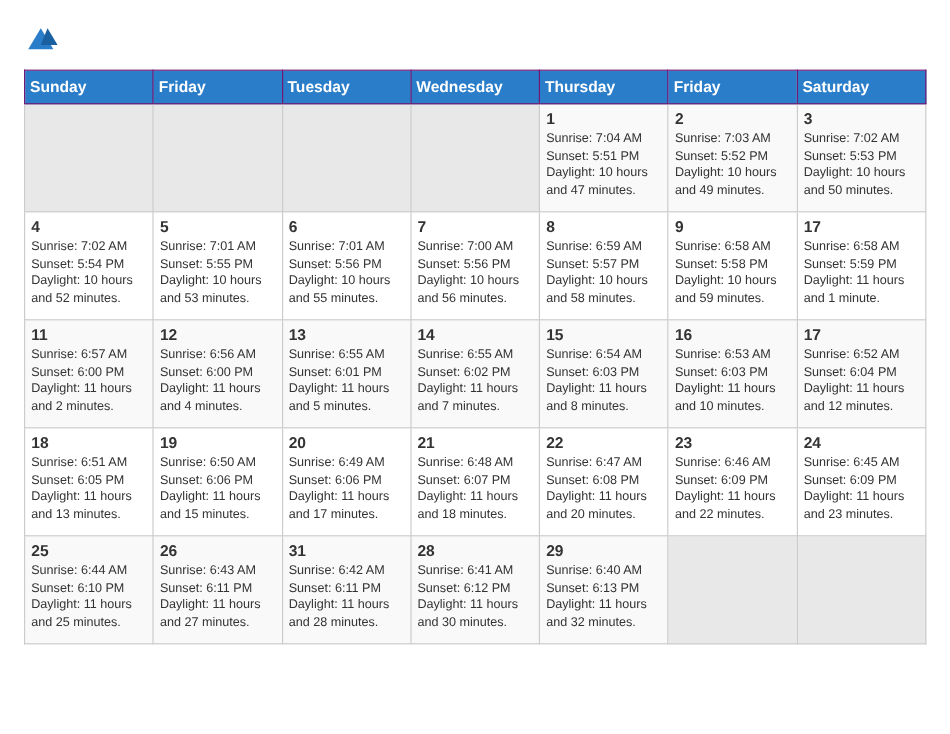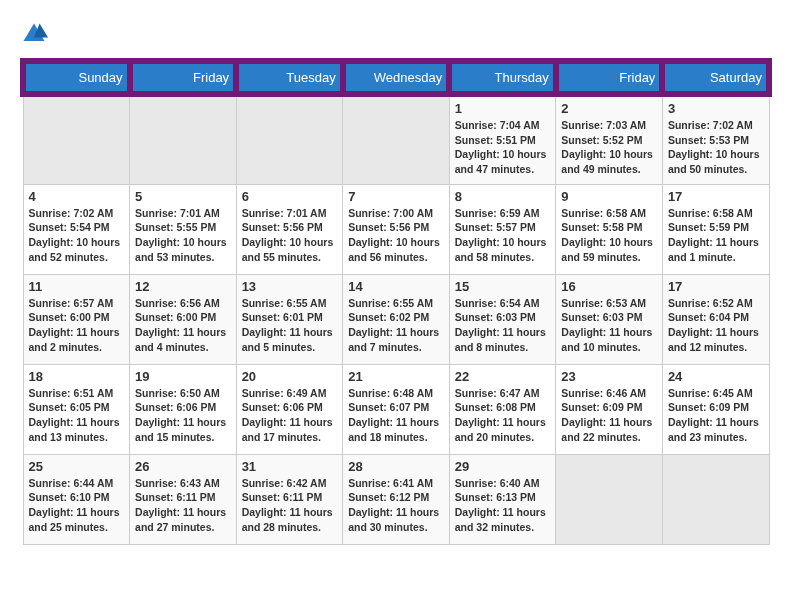--- a/index.html
+++ b/index.html
@@ -47,24 +47,24 @@
     }
     table {
       width: 100%;
       border-collapse: collapse;
       font-size: 11px;
     }
     thead tr th {
       background: #2a7dc9;
       color: #fff;
       padding: 6px 4px;
-      text-align: right;
+      text-align: left;
       font-size: 13px;
-      font-weight: normal;
-      border: 6px solid #701a75;
+      font-weight: bold;
+      border: 1px solid #701a75;
     }
     tbody tr td {
       border: 1px solid #ccc;
       vertical-align: top;
       padding: 4px 5px;
       width: calc(100% / 7);
       height: 90px;
     }
     tbody tr:nth-child(odd) td {
       background: #f9f9f9;
@@ -76,21 +76,20 @@
       font-size: 13px;
       font-weight: bold;
       color: #333;
       display: block;
       margin-bottom: 2px;
     }
     .day-info {
       color: #333;
       font-size: 10.5px;
       line-height: 1.4;
-      font-weight: bold;
     }
     .empty-cell {
       background: #e8e8e8 !important;
     }
   </style>
 </head>
 <body>
 
 <div class="header-area">
   <div class="logo">

